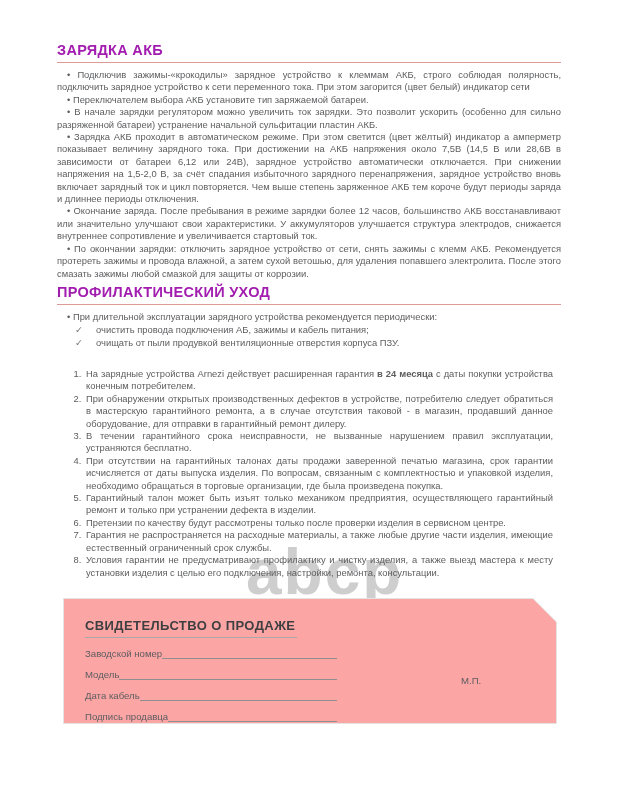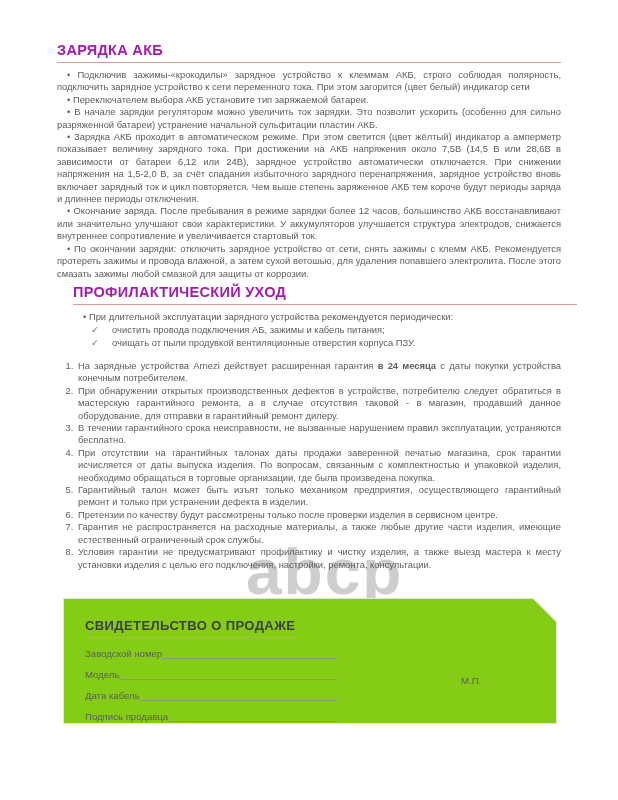--- a/index.html
+++ b/index.html
@@ -7,43 +7,43 @@
     position:relative; width:618px; height:800px; background:#ffffff;
     overflow:hidden; font-family:"Liberation Sans","DejaVu Sans",sans-serif;
   }
   .watermark {
     position:absolute; left:246px; top:540px; z-index:0;
     font-size:64px; font-weight:bold; letter-spacing:2px; line-height:1;
     color:#c9c9c9; opacity:.9;
   }
   .sec { position:absolute; left:57px; width:504px; z-index:1; }
   #sec-charging { top:42px; }
-  #sec-care     { top:284px;margin-left:16px; }
+  #sec-care     { top:284px; }
   #sec-warranty { top:360px; }
   .sec h2 {
     margin:0 0 6px 0; padding:0 0 4px 0;
     font-size:14.5px; font-weight:bold; letter-spacing:.3px;
     color:#a21caf; border-bottom:1px solid #dc9a94;
   }
   .txt { font-size:9.4px; line-height:12.4px; color:#5c5d5f; }
   p.bullet { margin:0; text-indent:10px; text-align:justify; }
   p.bullet::before { content:"•\00a0"; }
   ul.checklist { list-style:none; margin:1px 0 0 0; padding:0 0 0 18px; }
   ul.checklist li { position:relative; padding-left:21px; margin:0; }
   ul.checklist li::before { content:"\2713"; position:absolute; left:0; top:0; color:#77787a; }
-  ol.warranty { margin:0; padding:0 0 0 19px; }
+  ol.warranty { margin:8px; padding:0 0 0 19px; }
   ol.warranty li { text-align:justify; padding-left:2px; margin:0; }
   .cert-box {
     position:absolute; left:63px; top:598px; width:494px; height:126px; z-index:2;
     background:#e4e4e4;
     clip-path:polygon(0 0, calc(100% - 24px) 0, 100% 24px, 100% 100%, 0 100%);
   }
   .cert-inner {
     position:absolute; left:1px; top:1px; right:1px; bottom:1px;
-    background:#84cc16;
+    background:#fca5a5;
     clip-path:polygon(0 0, calc(100% - 23px) 0, 100% 23px, 100% 100%, 0 100%);
     box-sizing:border-box; padding:17px 0 0 21px;
   }
   .cert-title {
     display:inline-block; margin:0; padding:0 2px 4px 0;
     font-size:13px; font-weight:bold; letter-spacing:.4px;
     color:#3e3f41; border-bottom:1px solid #a9a9a9;
   }
   .cert-row { display:flex; align-items:flex-end; width:252px; height:13px; margin-top:8px; }
   .cert-label { font-size:9.6px; color:#5c5d5f; white-space:nowrap; }

